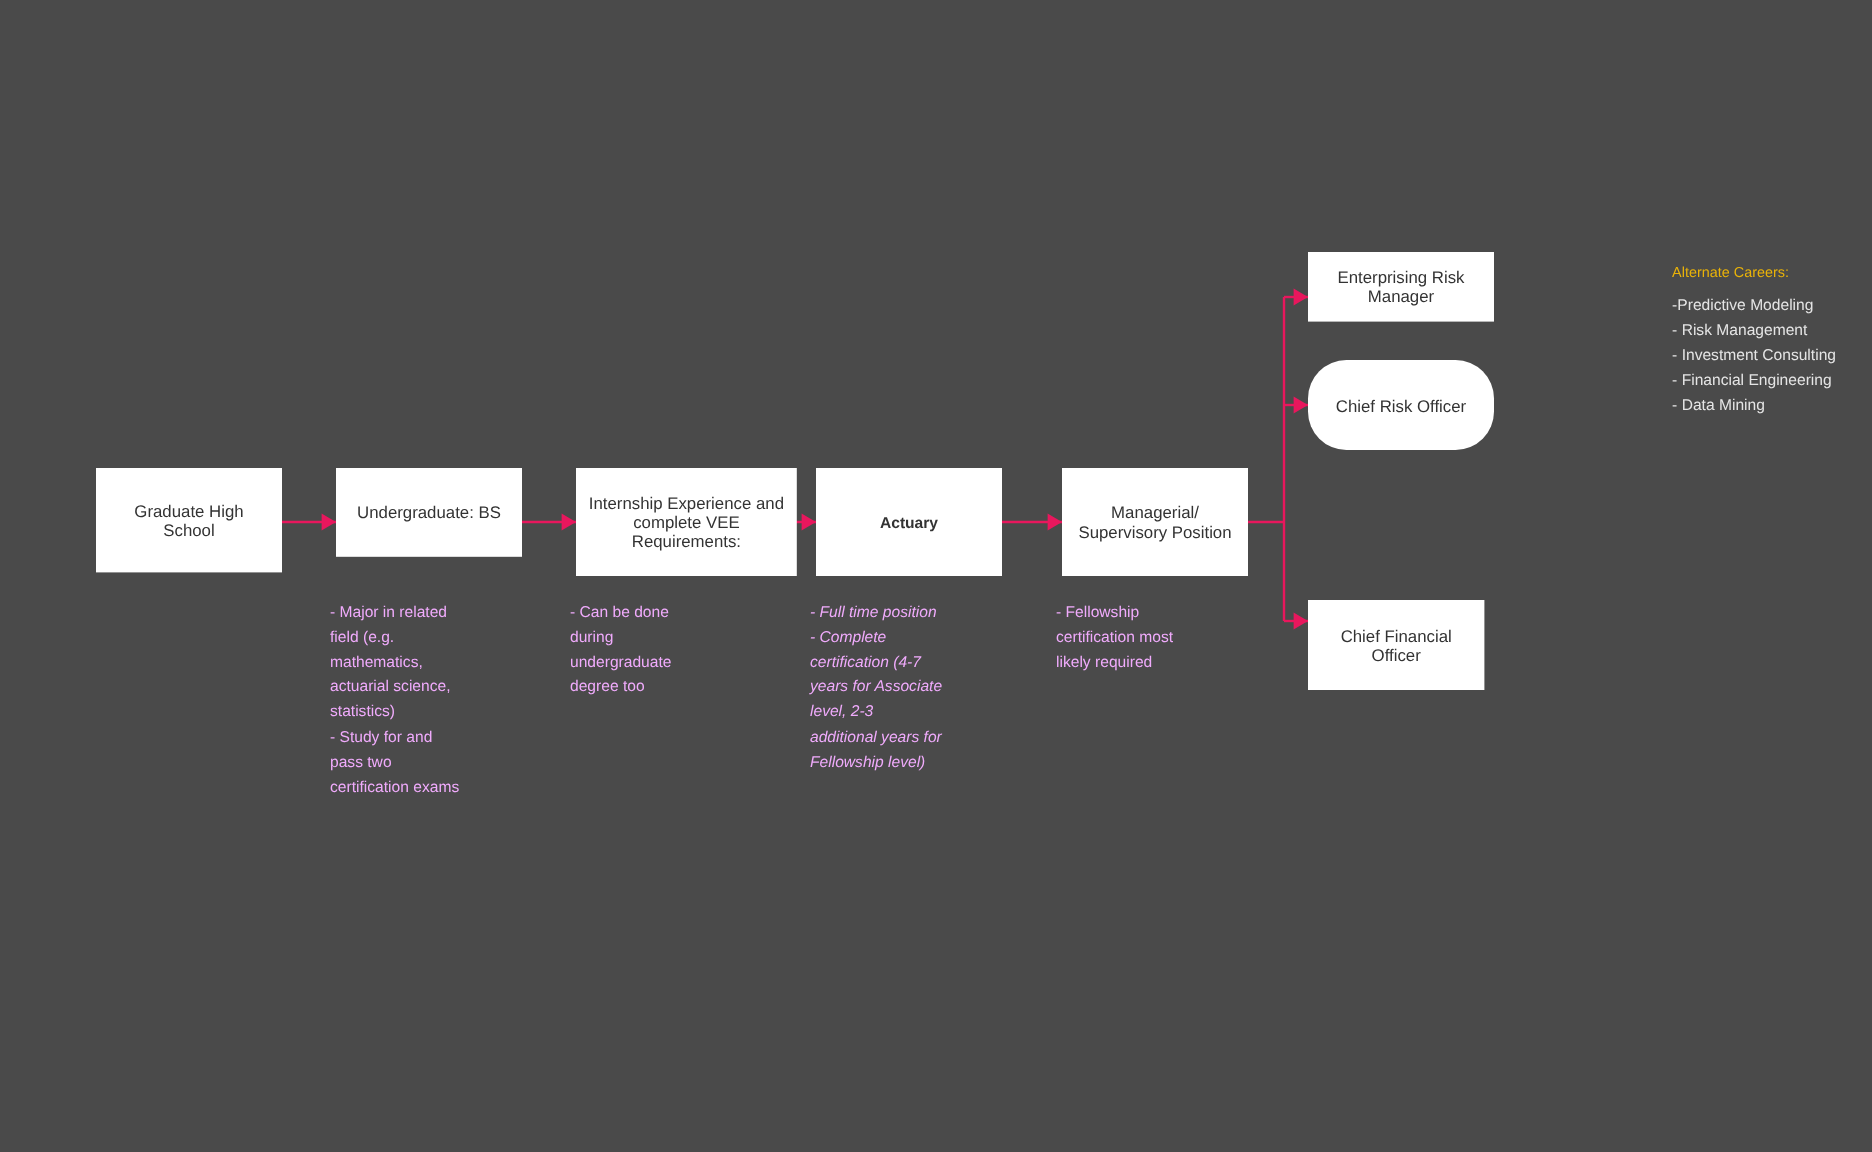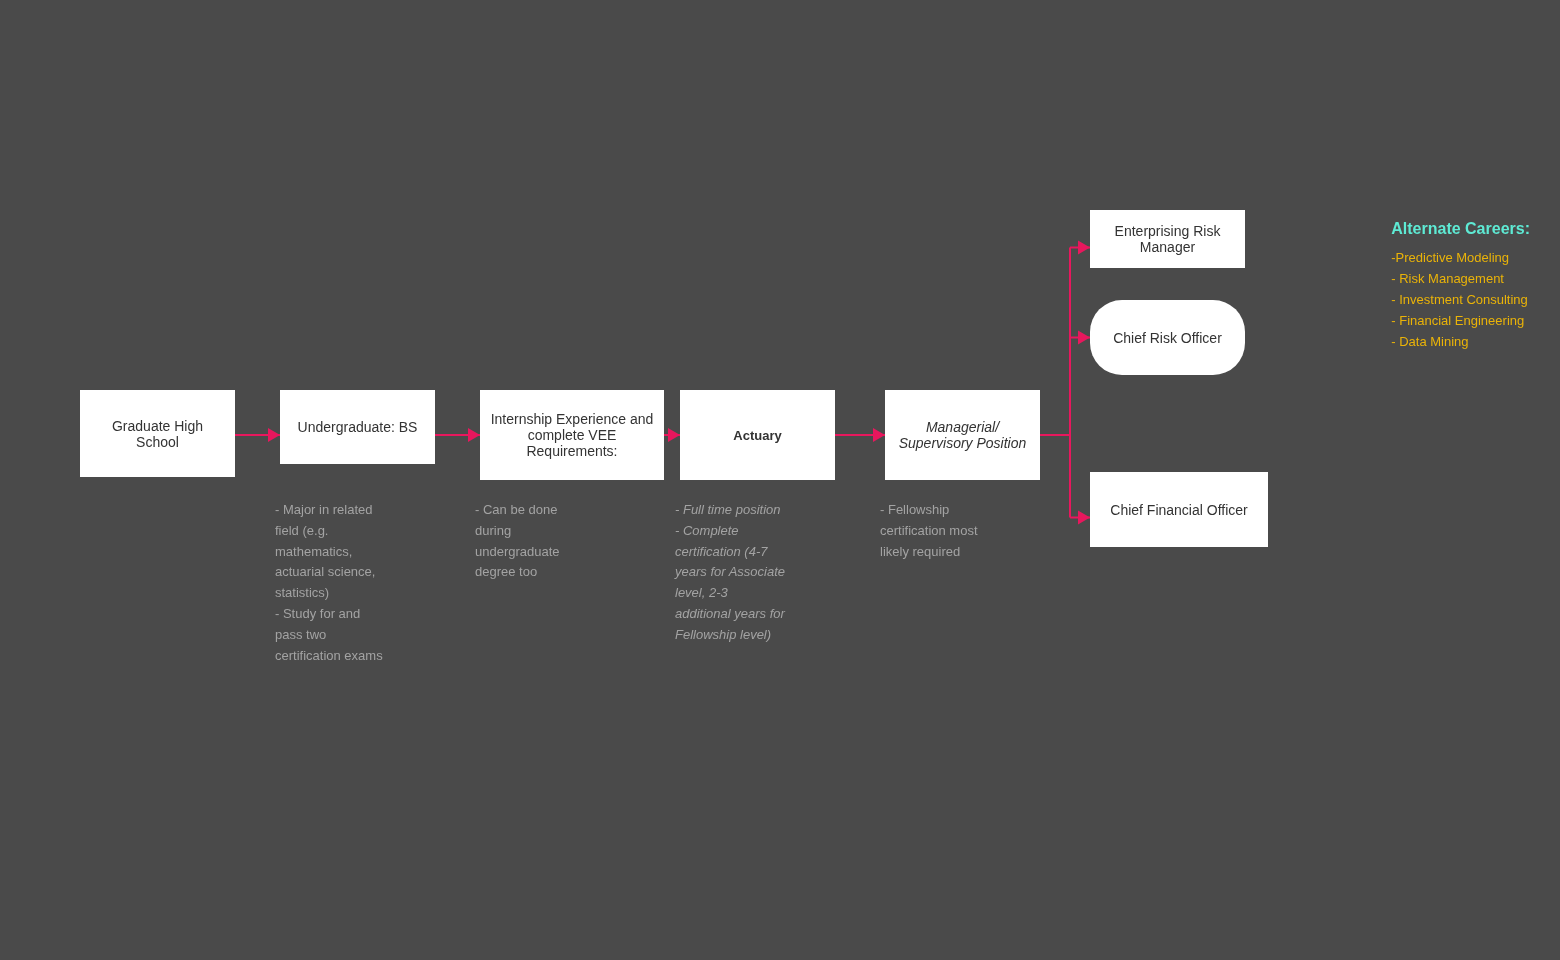--- a/index.html
+++ b/index.html
@@ -47,45 +47,45 @@
 
     .flow-box.bold-text {
       font-weight: bold;
       font-size: 13px;
     }
 
     
     .desc-text {
       position: absolute;
       font-size: 13px;
-      color: #a3a3a3;
+      color: #f0abfc;
       line-height: 1.6;
     }
 
     
     .alt-careers {
       position: absolute;
       right: 30px;
       top: 200px;
     }
 
     .alt-careers-title {
-      font-size: 16px;
-      font-weight: bold;
-      color: #5eead4;
+      font-size: 12px;
+      font-weight: normal;
+      color: #eab308;
       margin-bottom: 12px;
     }
 
     .alt-careers-list {
       list-style: none;
     }
 
     .alt-careers-list li {
       font-size: 13px;
-      color: #eab308;
+      color: #e5e5e5;
       margin-bottom: 6px;
     }
 
     
     .arrows-svg {
       position: absolute;
       top: 0;
       left: 0;
       width: 100%;
       height: 100%;
@@ -131,23 +131,23 @@
       <line x1="1070" y1="517.5" x2="1090" y2="517.5" stroke="#e8175d" stroke-width="2"></line>
       <polygon points="1090,517.5 1078,510.5 1078,524.5" fill="#e8175d"></polygon>
     </g>
   </svg>
 
 <div id="flow-boxes-container">
     <div class="flow-box" style="left: 80px; top: 390px; width: 155px; height: 87px;">Graduate High School</div>
     <div class="flow-box" style="left: 280px; top: 390px; width: 155px; height: 74px;">Undergraduate: BS</div>
     <div class="flow-box" style="left: 480px; top: 390px; width: 184px; height: 90px;">Internship Experience and complete VEE Requirements:</div>
     <div class="flow-box bold-text" style="left: 680px; top: 390px; width: 155px; height: 90px;">Actuary</div>
-    <div class="flow-box" style="left: 885px; top: 390px; width: 155px; height: 90px; font-style: italic;">Managerial/ Supervisory Position</div>
+    <div class="flow-box" style="left: 885px; top: 390px; width: 155px; height: 90px;">Managerial/ Supervisory Position</div>
     <div class="flow-box" style="left: 1090px; top: 300px; width: 155px; height: 75px; border-radius: 32px;">Chief Risk Officer</div>
-    <div class="flow-box" style="left: 1090px; top: 472px; width: 178px; height: 75px;">Chief Financial Officer</div>
+    <div class="flow-box" style="left: 1090px; top: 500px; width: 147px; height: 75px;">Chief Financial Officer</div>
     <div class="flow-box" style="left: 1090px; top: 210px; width: 155px; height: 58px;">Enterprising Risk Manager</div>
   </div>
 
 <div id="descriptions-container">
     <div class="desc-text" style="left: 275px; top: 500px;">- Major in related<br>field (e.g.<br>mathematics,<br>actuarial science,<br>statistics)<br>- Study for and<br>pass two<br>certification exams</div>
     <div class="desc-text" style="left: 475px; top: 500px;">- Can be done<br>during<br>undergraduate<br>degree too</div>
     <div class="desc-text" style="left: 675px; top: 500px; font-style: italic;">- Full time position<br>- Complete<br>certification (4-7<br>years for Associate<br>level, 2-3<br>additional years for<br>Fellowship level)</div>
     <div class="desc-text" style="left: 880px; top: 500px;">- Fellowship<br>certification most<br>likely required</div>
   </div>
 

